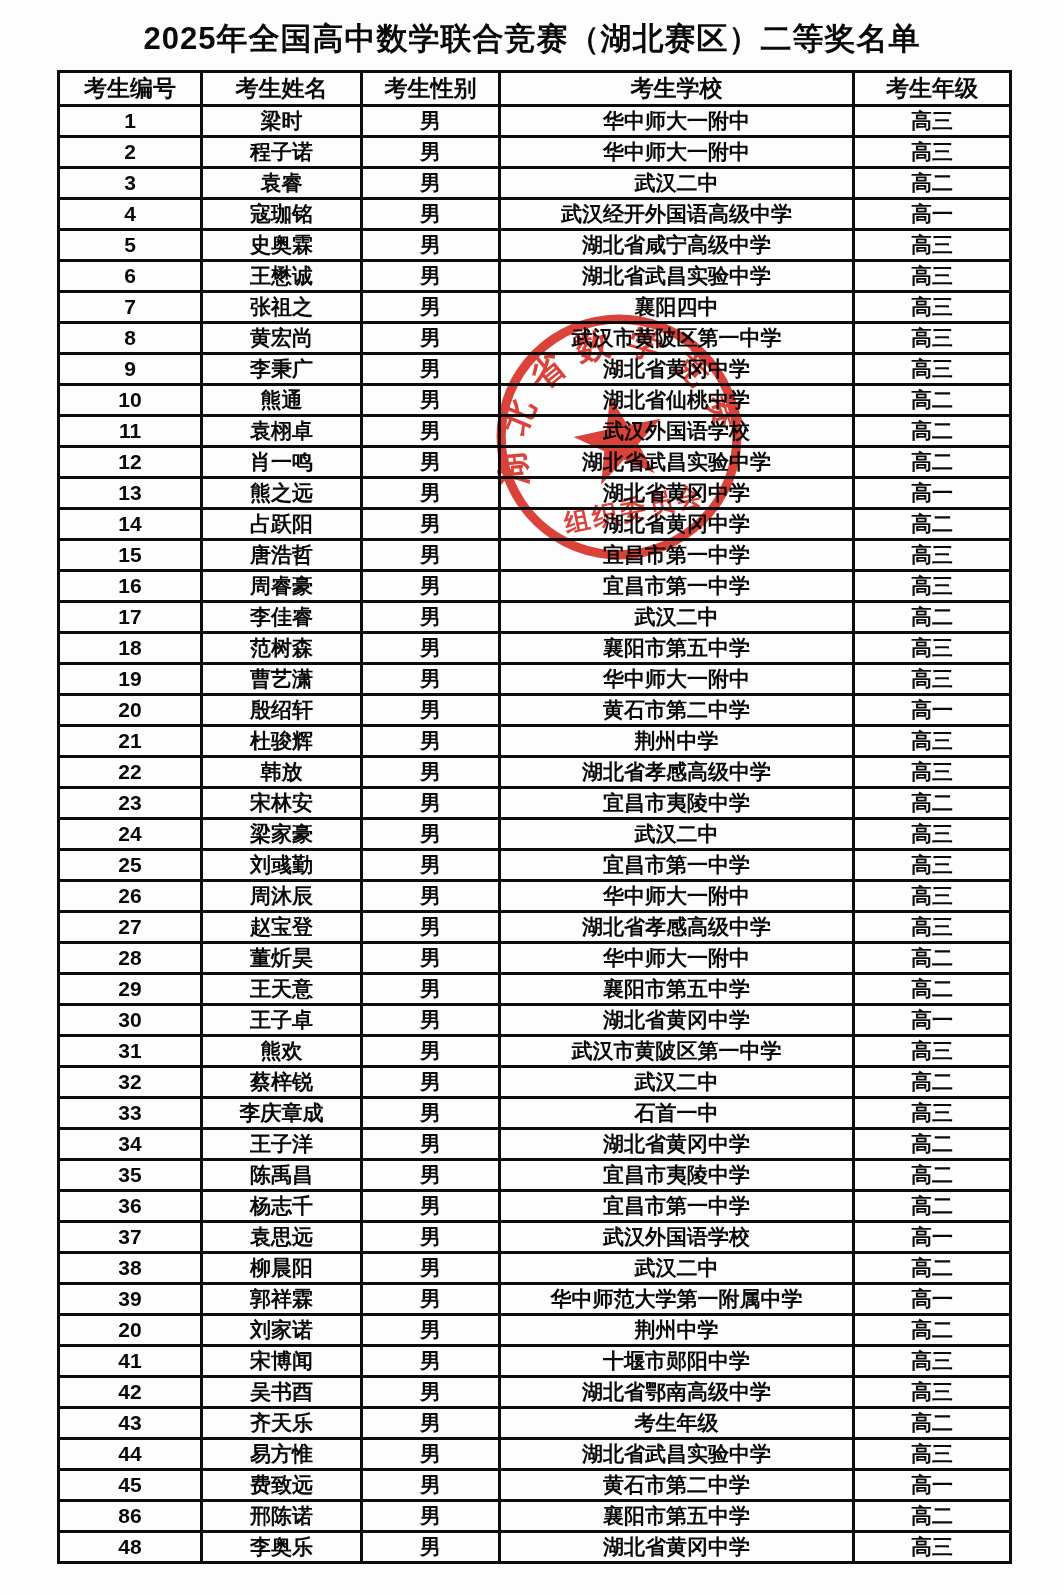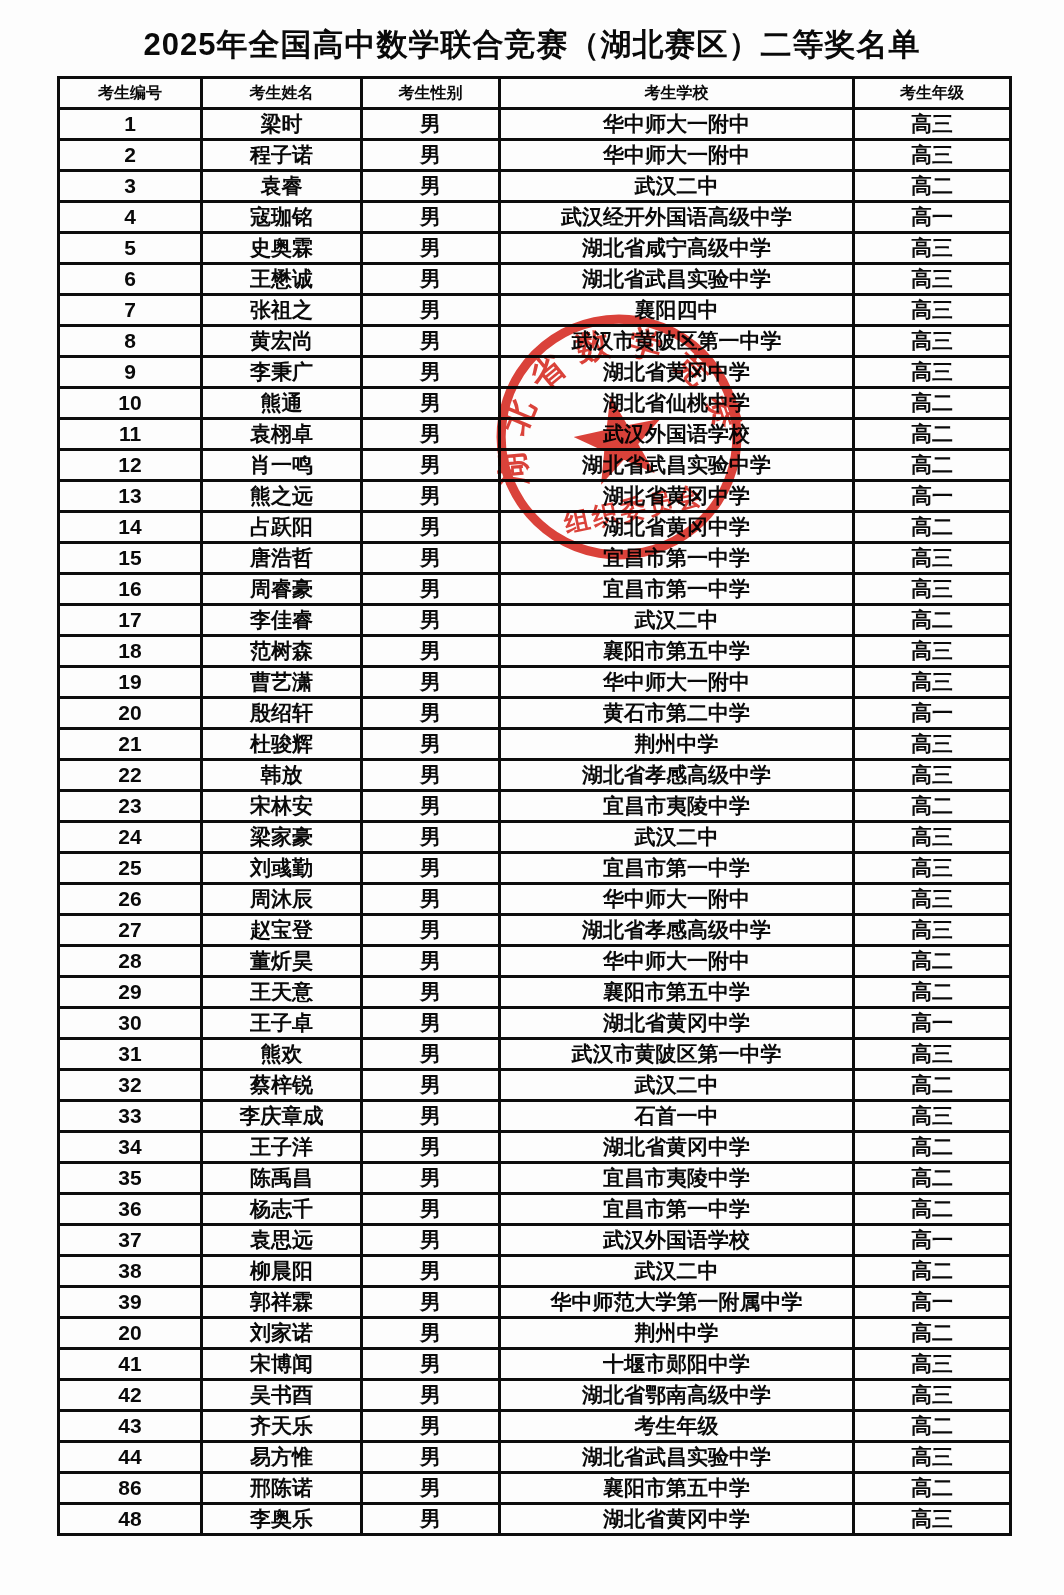--- a/index.html
+++ b/index.html
@@ -8,21 +8,21 @@
   .page {
     position: relative;
     width: 1064px;
     height: 1595px;
     margin: 0 auto;
     background: #fdfdfd;
     overflow: hidden;
   }
   .doc-title {
     text-align: center;
-    padding-top: 24px;
+    padding-top: 18px;
     font-size: 31px;
     font-weight: bold;
     color: #0a0a0a;
     letter-spacing: 1px;
   }
   table.roster {
     border-collapse: collapse;
     table-layout: fixed;
     width: 952px;
     margin: 10px 0 0 57px;
@@ -32,21 +32,21 @@
     text-align: center;
     vertical-align: middle;
     font-weight: bold;
     color: #0a0a0a;
     padding: 0;
     overflow: hidden;
     white-space: nowrap;
   }
   table.roster th {
     height: 31px;
-    font-size: 16px;
+    font-size: 23px;
   }
   table.roster td {
     height: 28.8px;
     font-size: 21px;
   }
   col.c-id     { width: 143px; }
   col.c-name   { width: 160px; }
   col.c-gender { width: 138px; }
   col.c-school { width: 354px; }
   col.c-grade  { width: 157px; }
@@ -391,20 +391,27 @@
           <td>高二</td>
         </tr>
         <tr>
           <td>44</td>
           <td>易方惟</td>
           <td>男</td>
           <td>湖北省武昌实验中学</td>
           <td>高三</td>
         </tr>
         <tr>
+          <td>45</td>
+          <td>费致远</td>
+          <td>男</td>
+          <td>黄石市第二中学</td>
+          <td>高一</td>
+        </tr>
+        <tr>
           <td>86</td>
           <td>邢陈诺</td>
           <td>男</td>
           <td>襄阳市第五中学</td>
           <td>高二</td>
         </tr>
         <tr>
           <td>48</td>
           <td>李奥乐</td>
           <td>男</td>

